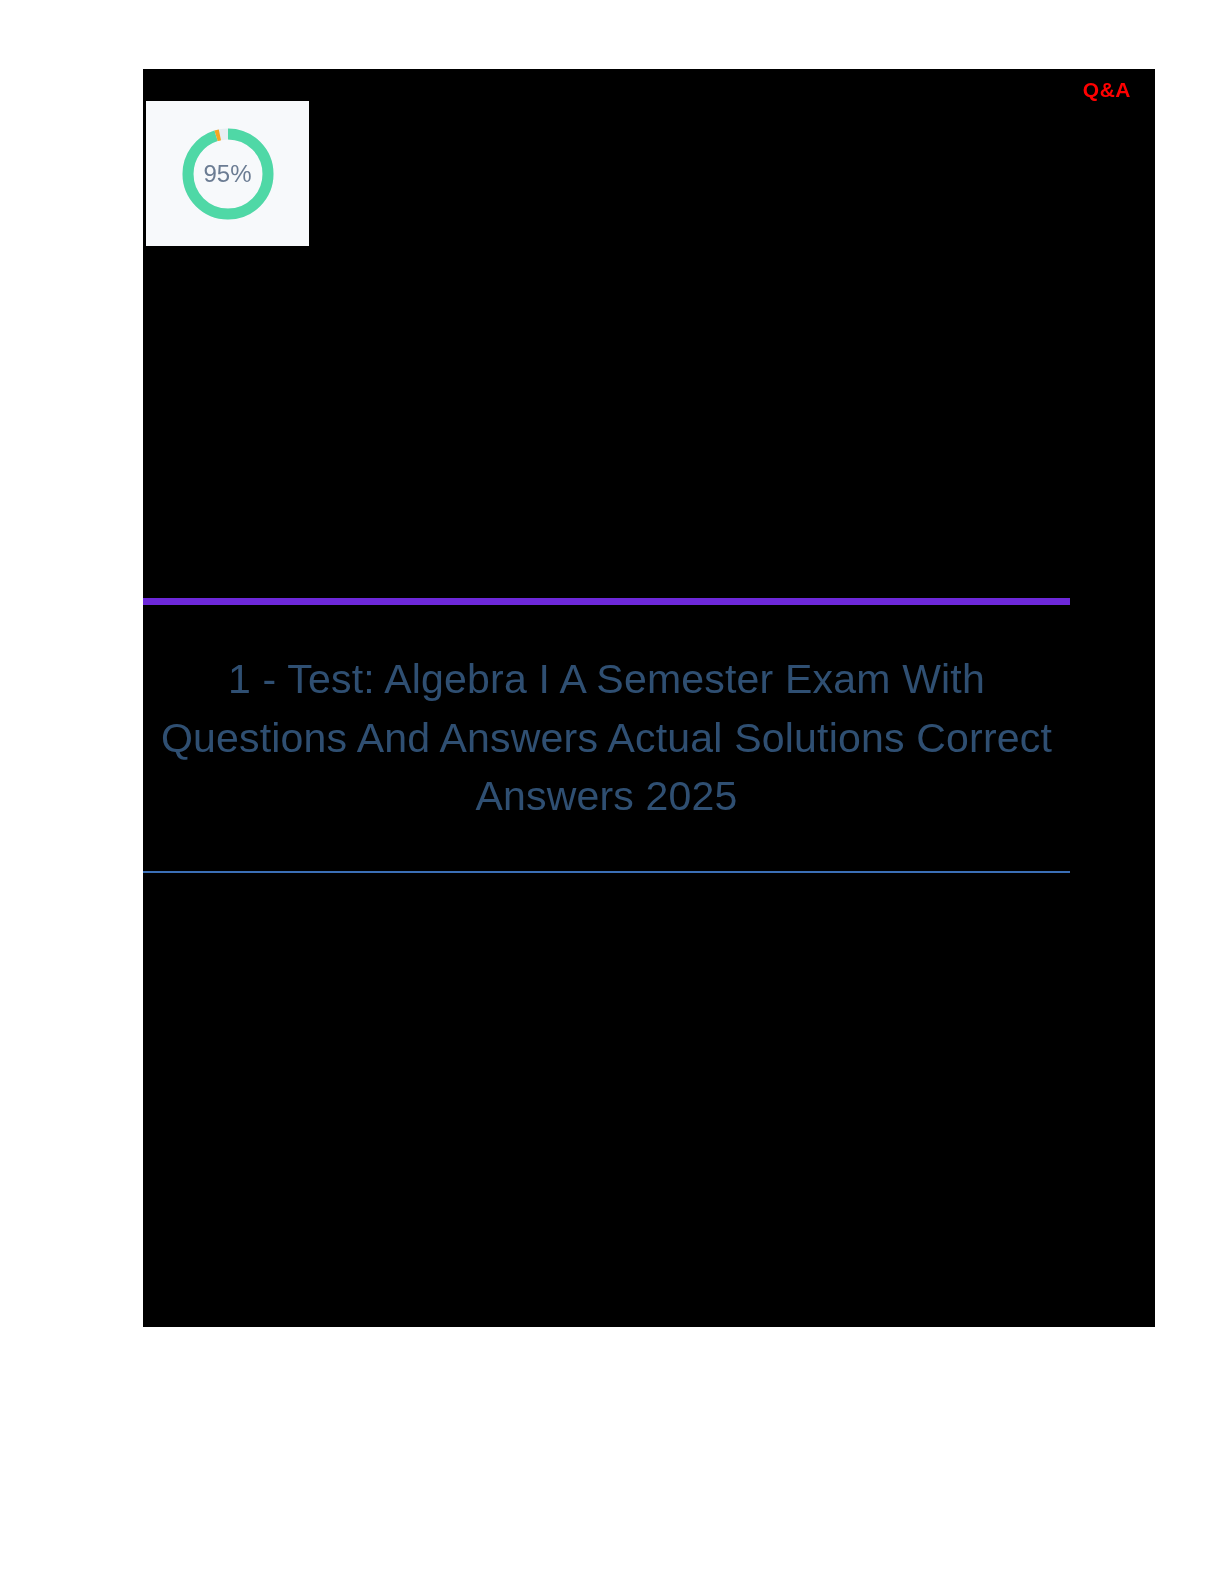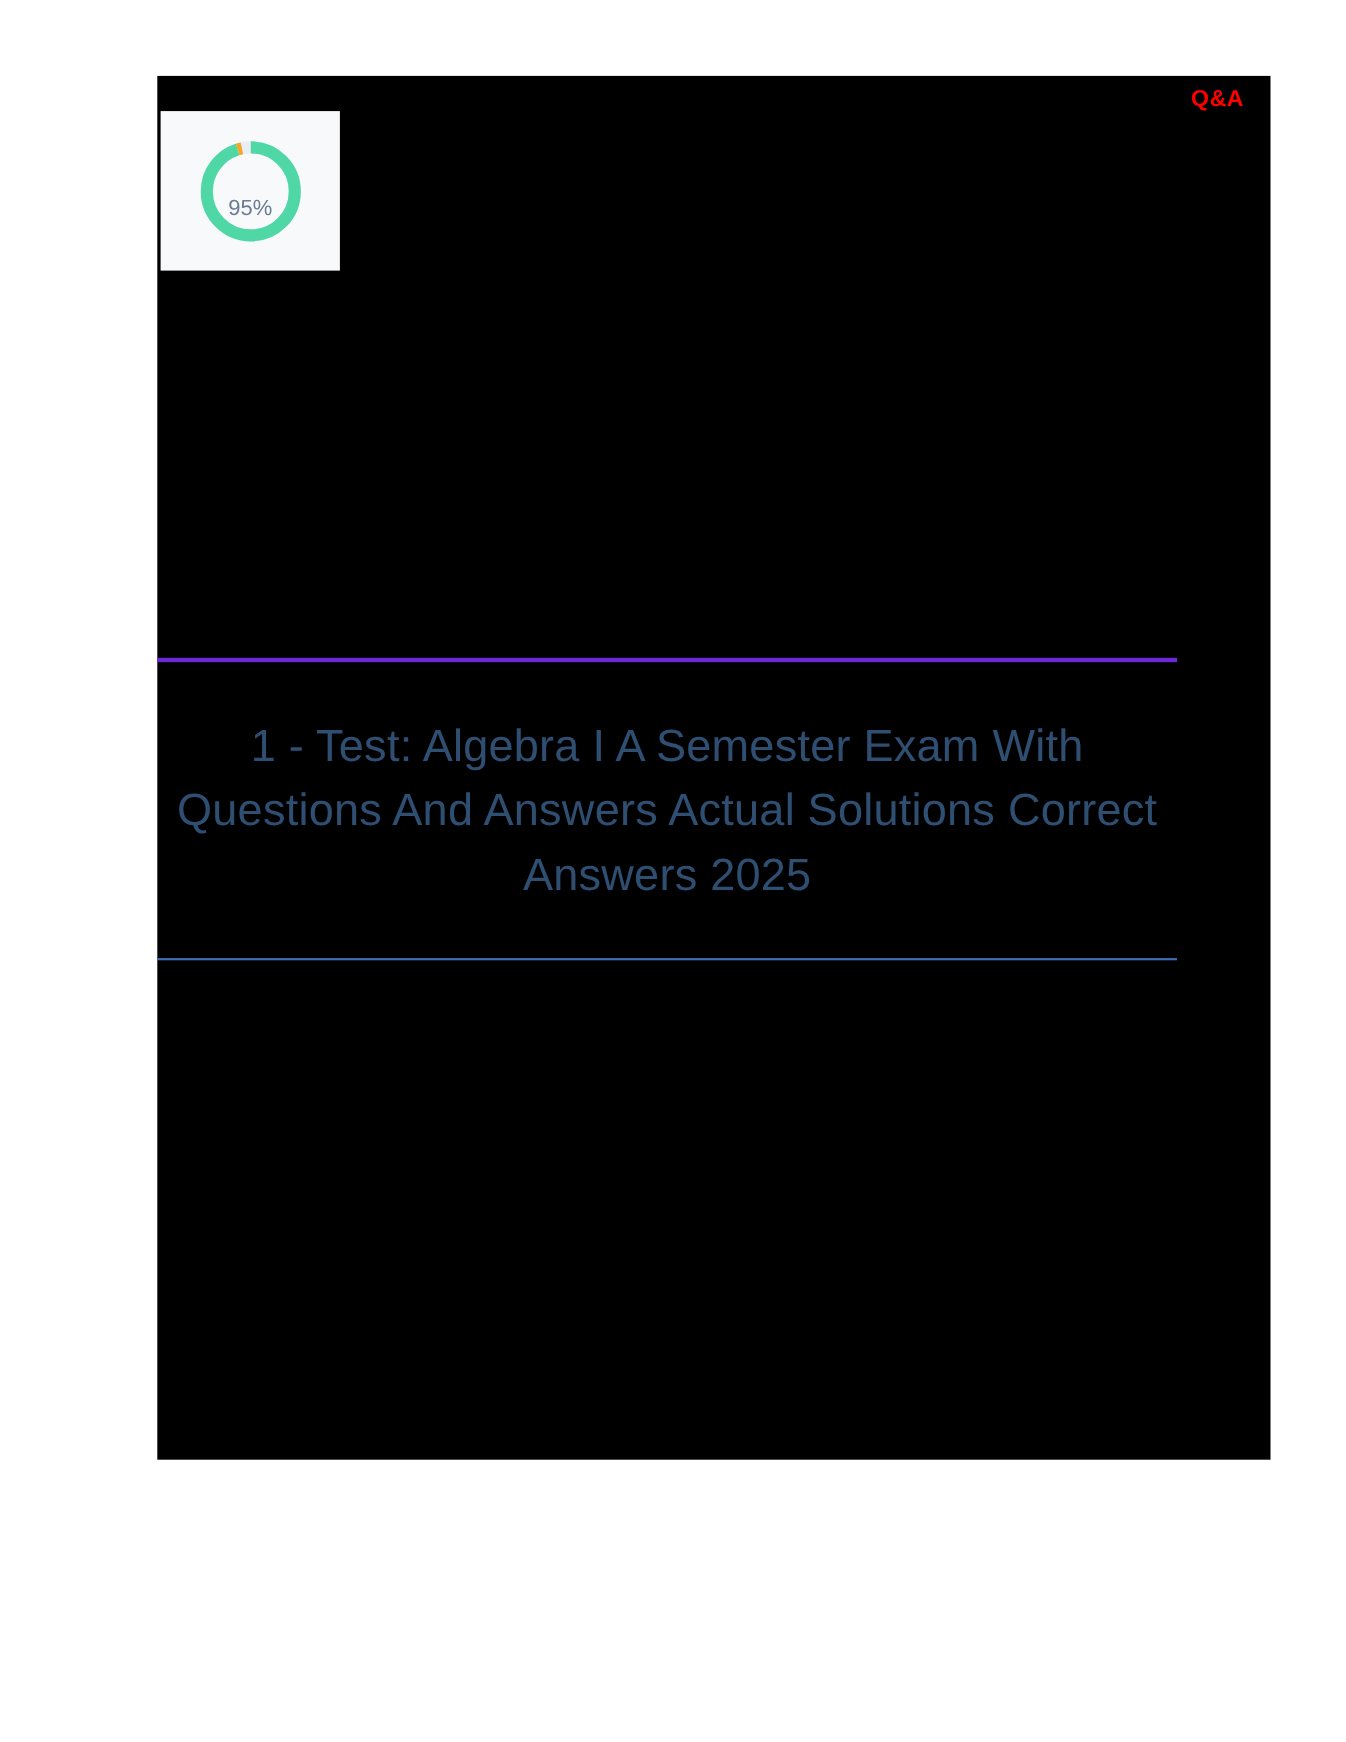--- a/index.html
+++ b/index.html
@@ -54,38 +54,38 @@
     width: 102px;
     height: 102px;
   }
   .donut-wrap svg {
     display: block;
     transform: rotate(-90deg);
   }
   .donut-label {
     position: absolute;
     left: 0;
-    top: 16px;
+    top: 0;
     width: 102px;
     height: 102px;
     display: flex;
     align-items: center;
     justify-content: center;
-    font-size: 20px;
+    font-size: 24px;
     color: #6b7c93;
     font-family: "Liberation Sans", sans-serif;
   }
 
   
   .title-band {
     position: absolute;
     left: 0;
     top: 529px;
     width: 927px;
-    border-top: 4px solid #6d28d9;
+    border-top: 7px solid #6d28d9;
     border-bottom: 2px solid #3b6fb6;
     box-sizing: border-box;
     height: 275px;
     display: flex;
     align-items: center;
     justify-content: flex-end;
   }
   .doc-title {
     color: #2f4f72;
     font-size: 41px;

